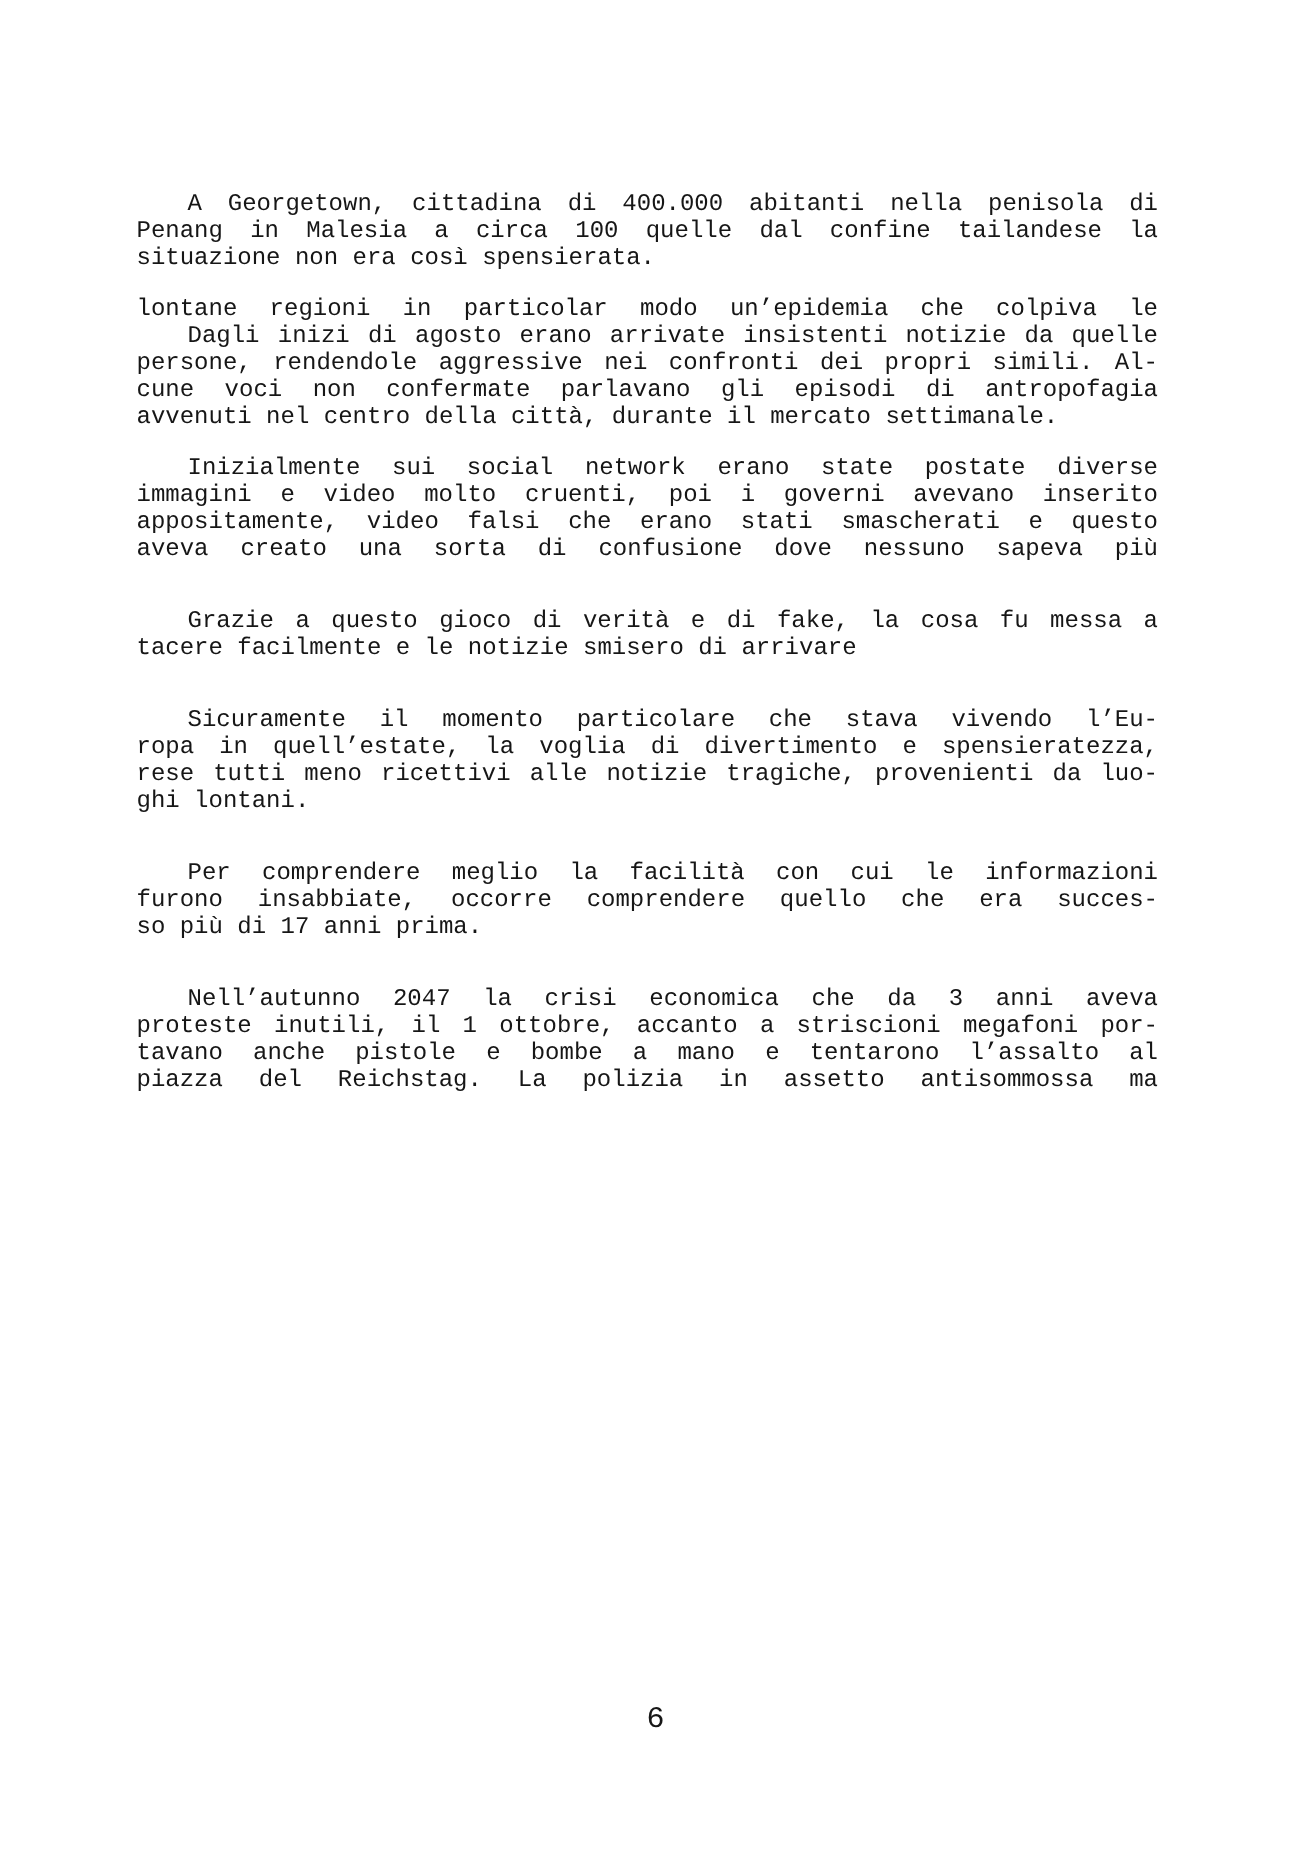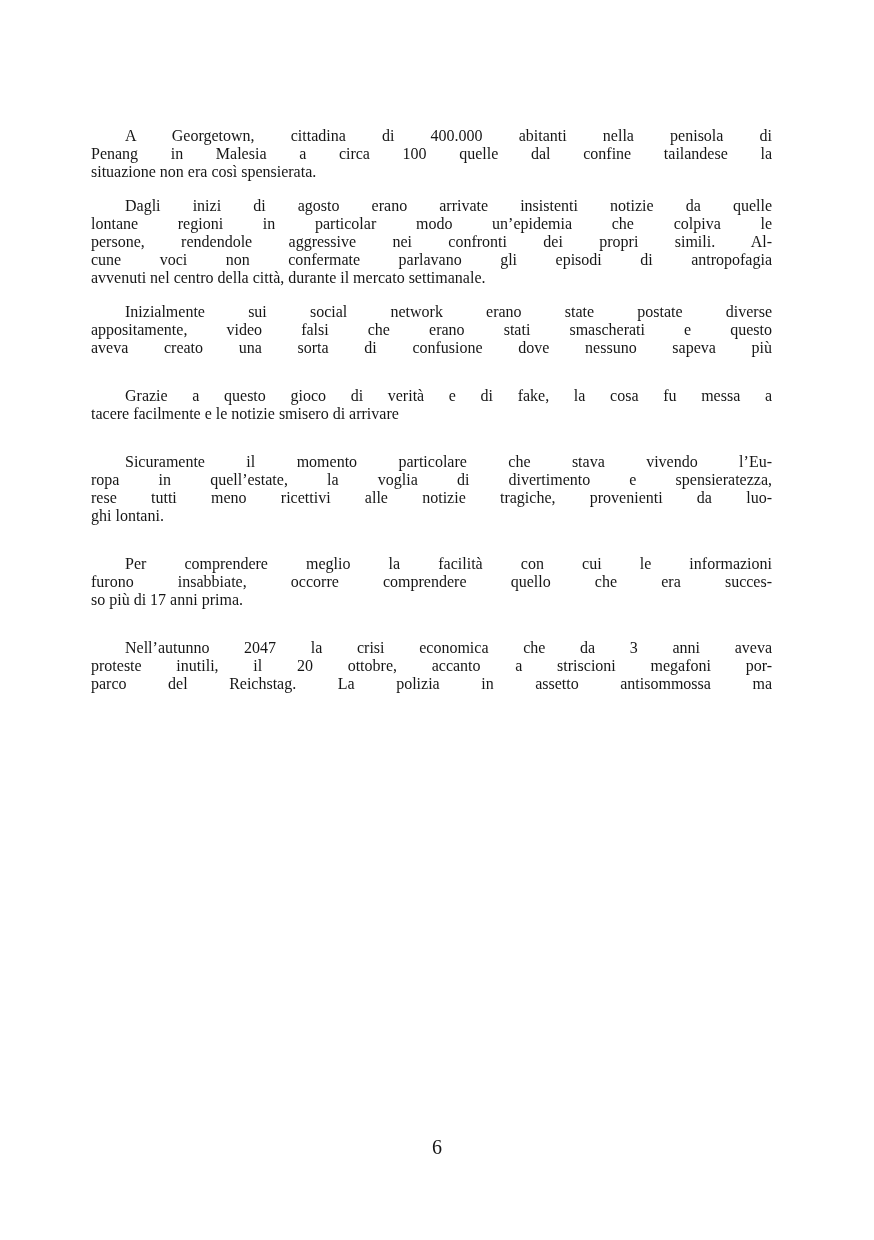--- a/index.html
+++ b/index.html
@@ -6,21 +6,21 @@
     margin: 0;
     padding: 0;
     background: #ffffff;
   }
   .page {
     position: relative;
     width: 874px;
     height: 1240px;
     background: #ffffff;
     overflow: hidden;
-    font-family: Liberation Serif, serif;
+    font-family: Liberation Mono, monospace;
     color: #161616;
   }
   .text-block {
     position: absolute;
     left: 91px;
     top: 127px;
     width: 681px;
   }
   .para {
     margin: 0;
@@ -60,30 +60,31 @@
 
     <p class="para">
       </p>
       <div class="line first">A Georgetown, cittadina di 400.000 abitanti nella penisola di</div>
       <div class="line">Penang in Malesia a circa 100 quelle dal confine tailandese la</div>
       <div class="line last">situazione non era così spensierata.</div>
     <p></p>
 
     <p class="para">
       </p>
+      <div class="line">lontane regioni in particolar modo un’epidemia che colpiva le</div>
       <div class="line first">Dagli inizi di agosto erano arrivate insistenti notizie da quelle</div>
-      <div class="line">lontane regioni in particolar modo un’epidemia che colpiva le</div>
       <div class="line">persone, rendendole aggressive nei confronti dei propri simili. Al-</div>
       <div class="line">cune voci non confermate parlavano gli episodi di antropofagia</div>
       <div class="line last">avvenuti nel centro della città, durante il mercato settimanale.</div>
     <p></p>
 
     <p class="para">
       </p>
       <div class="line first">Inizialmente sui social network erano state postate diverse</div>
+      <div class="line">immagini e video molto cruenti, poi i governi avevano inserito</div>
       <div class="line">appositamente, video falsi che erano stati smascherati e questo</div>
       <div class="line">aveva creato una sorta di confusione dove nessuno sapeva più</div>
     <p></p>
 
     <p class="para spaced">
       </p>
       <div class="line first">Grazie a questo gioco di verità e di fake, la cosa fu messa a</div>
       <div class="line last">tacere facilmente e le notizie smisero di arrivare</div>
     <p></p>
 
@@ -98,21 +99,22 @@
     <p class="para spaced">
       </p>
       <div class="line first">Per comprendere meglio la facilità con cui le informazioni</div>
       <div class="line">furono insabbiate, occorre comprendere quello che era succes-</div>
       <div class="line last">so più di 17 anni prima.</div>
     <p></p>
 
     <p class="para spaced">
       </p>
       <div class="line first">Nell’autunno 2047 la crisi economica che da 3 anni aveva</div>
-      <div class="line">proteste inutili, il 20 ottobre, accanto a striscioni megafoni por-</div>
-      <div class="line">parco del Reichstag. La polizia in assetto antisommossa ma</div>
+      <div class="line">proteste inutili, il 1 ottobre, accanto a striscioni megafoni por-</div>
+      <div class="line">tavano anche pistole e bombe a mano e tentarono l’assalto al</div>
+      <div class="line">piazza del Reichstag. La polizia in assetto antisommossa ma</div>
     <p></p>
 
   </div>
 
   <div class="page-footer">6</div>
 
 </div>
 
 </body></html>

